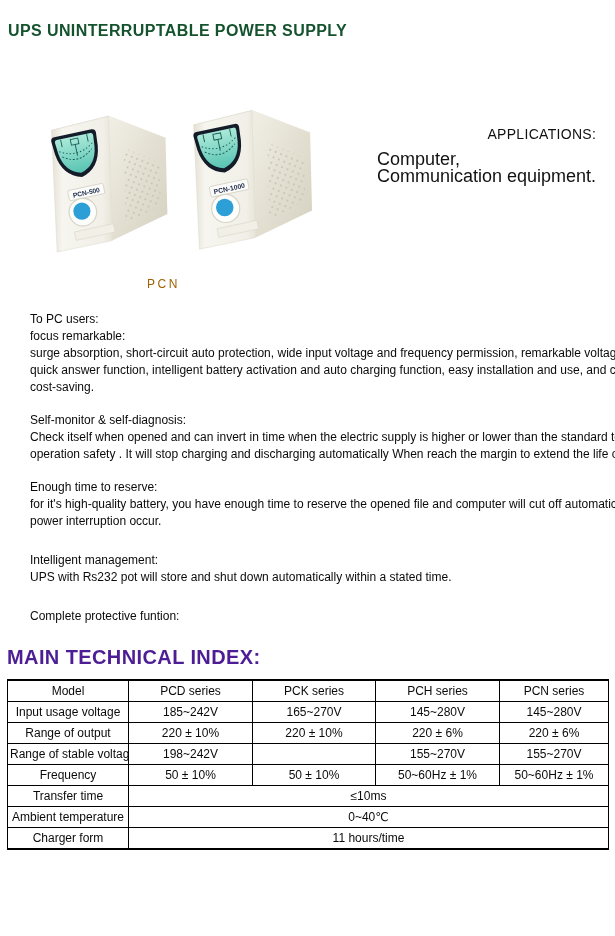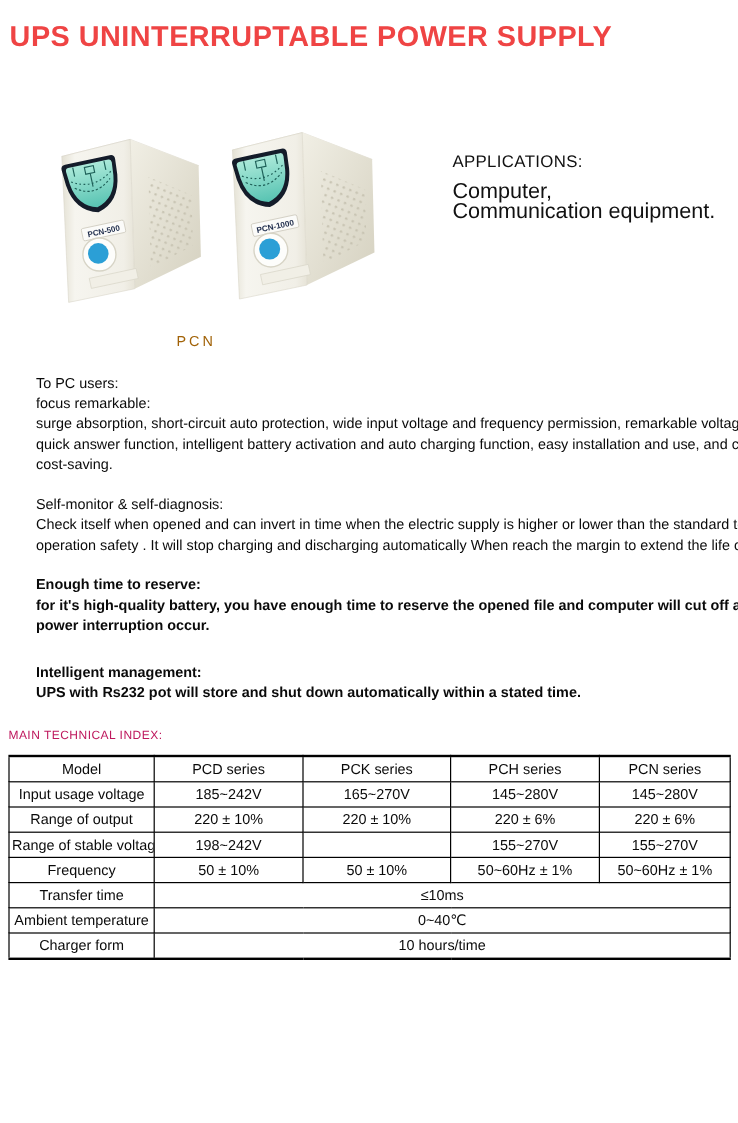--- a/index.html
+++ b/index.html
@@ -2,34 +2,34 @@
 <html><head>
 <meta charset="utf-8">
 <style>
   html,body{margin:0;padding:0;}
   body{
     width:615px;height:936px;overflow:hidden;background:#ffffff;
     font-family:"Liberation Sans","DejaVu Sans",sans-serif;color:#000;
     position:relative;
   }
   .page-title{
-    font-size:24px;font-weight:bold;letter-spacing:.4px;
-    margin:21px 0 0 8px;line-height:19px;color:#ef4444;
+    font-size:16px;font-weight:bold;letter-spacing:.4px;
+    margin:21px 0 0 8px;line-height:19px;color:#14532d;
   }
   .product-area{position:relative;height:182px;margin-top:48px;}
   .product-svg{position:absolute;left:0;top:0;}
   .applications{position:absolute;left:377px;top:38px;}
-  .applications-title{font-size:14px;letter-spacing:.3px;color:#111;margin:0 0 9px 0;font-weight:normal;}
+  .applications-title{font-size:14px;letter-spacing:.3px;color:#111;margin:0 0 9px 0;font-weight:normal;text-align:right;}
   .applications-item{font-size:18px;line-height:17px;color:#111;}
   .product-caption{font-size:12px;letter-spacing:2.5px;color:#a16207;margin:7px 0 0 147px;}
   .sections{margin:20px 0 0 6px;}
   .section{margin:0 0 16px 0;}
-  .section.gap-lg{margin-bottom:22px;font-weight:bold;}
+  .section.gap-lg{margin-bottom:22px;}
   .line{font-size:12px;line-height:17px;white-space:nowrap;color:#0a0a0a;margin-left:24px;}
-  .tech-title{font-size:10px;letter-spacing:.4px;font-weight:normal;color:#be185d;margin:21px 0 10px 7px;}
+  .tech-title{font-size:20px;letter-spacing:.4px;font-weight:bold;color:#4c1d95;margin:21px 0 10px 7px;}
   table.spec{
     border-collapse:collapse;table-layout:fixed;width:601px;margin-left:7px;
     border-top:2px solid #000;border-bottom:2px solid #000;
     border-left:1px solid #000;border-right:1px solid #000;
   }
   table.spec td{
     border:1px solid #000;height:20px;text-align:center;vertical-align:middle;
     font-size:12px;color:#0a0a0a;padding:0 2px;overflow:hidden;white-space:nowrap;
   }
   col.c0{width:121px;} col.c1{width:124px;} col.c2{width:123px;} col.c3{width:124px;} col.c4{width:109px;}
@@ -135,20 +135,21 @@
   <div class="section gap-lg">
     <div class="line">Enough time to reserve:</div>
     <div class="line">for it's high-quality battery, you have enough time to reserve the opened file and computer will cut off automatically as accident</div>
     <div class="line">power interruption occur.</div>
   </div>
   <div class="section gap-lg">
     <div class="line">Intelligent management:</div>
     <div class="line">UPS with Rs232 pot will store and shut down automatically within a stated time.</div>
   </div>
   <div class="section">
+    <div class="line">Complete protective funtion:</div>
   </div>
 </div>
 
 <div class="tech-title">MAIN TECHNICAL INDEX:</div>
 
 <table class="spec">
   <colgroup>
       <col class="c0">
       <col class="c1">
       <col class="c2">
@@ -194,16 +195,16 @@
     <tr>
       <td>Transfer time</td>
       <td colspan="4">≤10ms</td>
     </tr>
     <tr>
       <td>Ambient temperature</td>
       <td colspan="4">0~40℃</td>
     </tr>
     <tr>
       <td>Charger form</td>
-      <td colspan="4">10 hours/time</td>
+      <td colspan="4">11 hours/time</td>
     </tr>
   </tbody>
 </table>
 
 </body></html>

